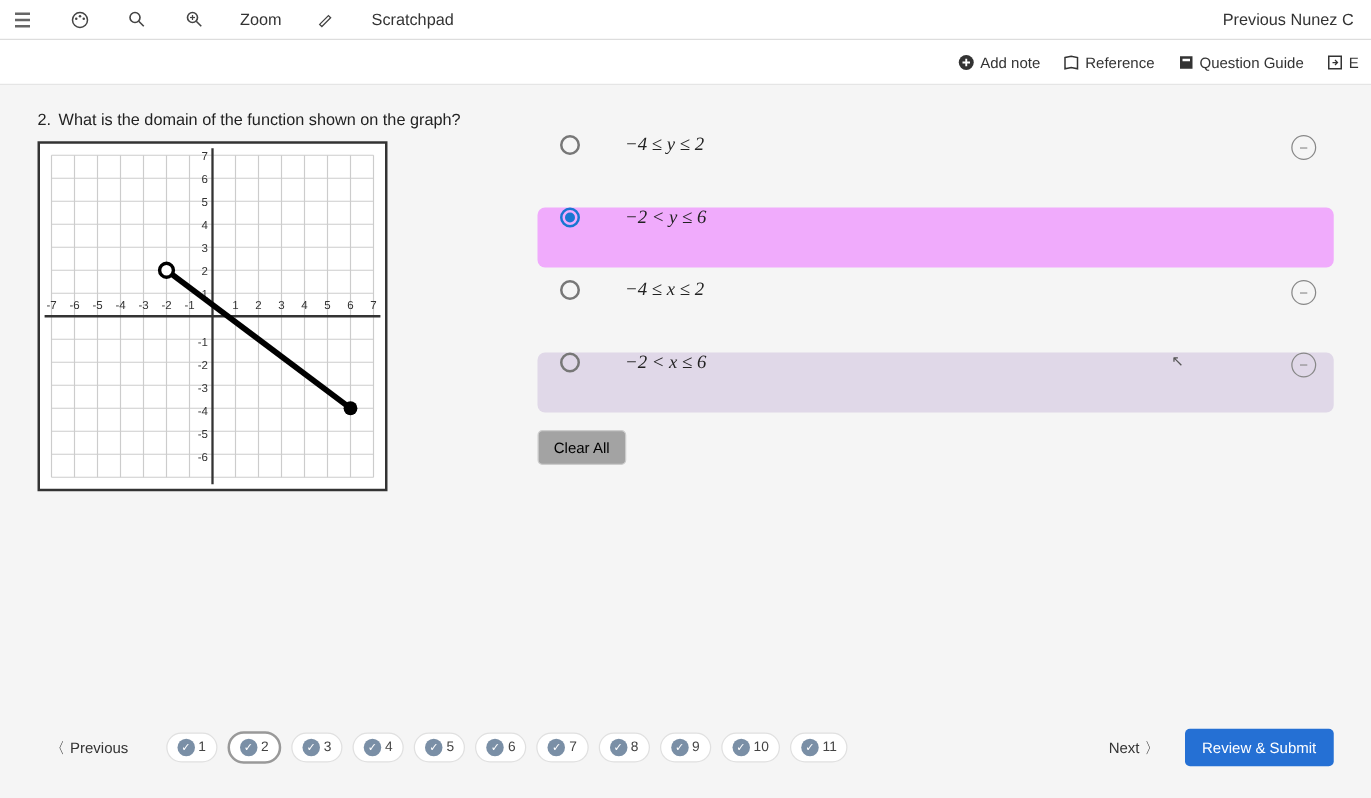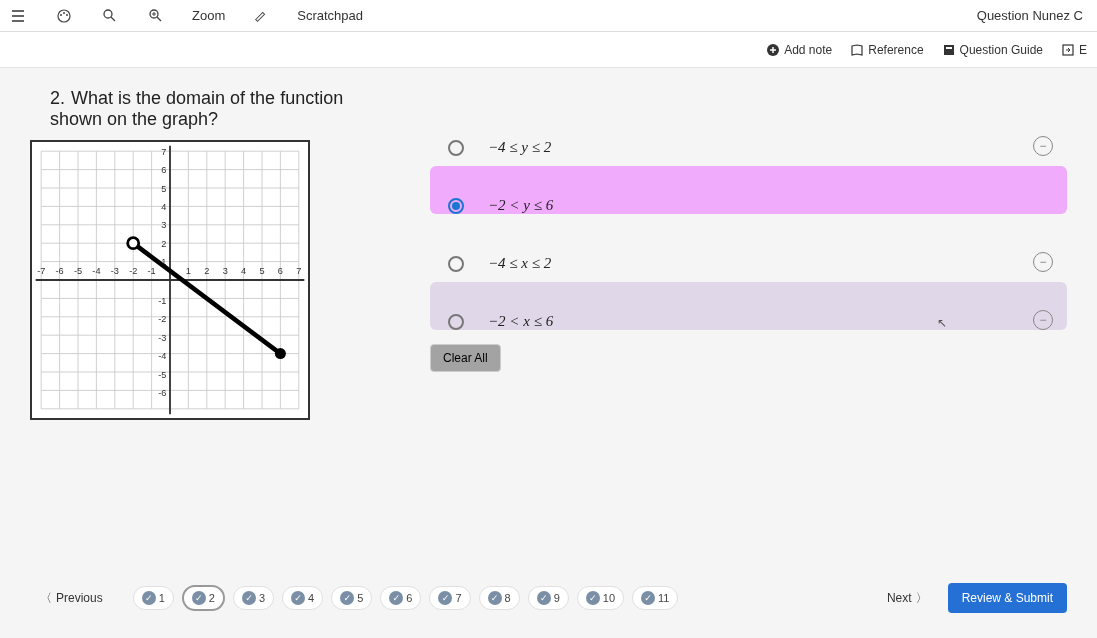--- a/index.html
+++ b/index.html
@@ -9,28 +9,28 @@
 .topbar .icon-btn { width: 20px; height: 20px; display: flex; align-items: center; justify-content: center; color: #555; cursor: pointer; }
 .topbar .label { font-size: 13px; color: #333; }
 .topbar .right { margin-left: auto; font-size: 13px; color: #333; padding-right: 6px; }
 
 .subbar { height: 36px; background: #fff; border-bottom: 1px solid #e5e5e5; display: flex; align-items: center; justify-content: flex-end; padding: 0 10px; gap: 18px; font-size: 12px; color: #333; }
 .subbar .item { display: flex; align-items: flex-start; gap: 4px; cursor: pointer; }
 .subbar .icon { width: 14px; height: 14px; display:inline-flex; align-items:center; justify-content:center; }
 
 .content { padding: 20px 30px 0 30px; display: flex; gap: 40px; }
 .question-col { flex: 0 0 360px; }
-.question-text { font-size: 18px; color: #222; margin-bottom: 10px; margin-left: 20px; }
+.question-text { font-size: 13px; color: #222; margin-bottom: 10px; }
 .qnum { margin-right: 6px; }
 
 .graph-box { width: 280px; height: 280px; border: 2px solid #333; background: #fff; position: relative; }
 .graph-box svg { width: 100%; height: 100%; }
 
 .answers-col { flex: 1; padding-top: 20px; }
-.answer { display: flex; align-items: flex-end; height: 48px; padding: 0 18px; margin-bottom: 10px; border-radius: 6px; font-size: 14px; cursor: pointer; position: relative; }
+.answer { display: flex; align-items: flex-start; height: 48px; padding: 0 18px; margin-bottom: 10px; border-radius: 6px; font-size: 14px; cursor: pointer; position: relative; gap: 12px; }
 .answer .radio { width: 16px; height: 16px; border: 2px solid #777; border-radius: 50%; margin-right: 24px; display: flex; align-items: center; justify-content: center; flex-shrink:0; }
 .answer.selected .radio { border-color: #1976d2; }
 .answer.selected .radio::after { content: ""; width: 8px; height: 8px; background: #1976d2; border-radius: 50%; }
 .answer.selected { background: #f0abfc; }
 .answer.eliminated { background: #e0d8e8; }
 .answer .math { font-family: 'Times New Roman', serif; font-style: italic; font-size: 15px; color: #222; }
 .answer .strike-btn { position: absolute; right: 14px; width: 20px; height: 20px; border: 1.5px solid #888; border-radius: 50%; display: flex; align-items: center; justify-content: center; font-size: 12px; color: #888; cursor: pointer; }
 .answer .cursor-icon { position:absolute; right:120px; font-size:12px; color:#555;}
 
 .clear-all { display: inline-block; padding: 6px 12px; border: 1px solid #ccc; border-radius: 4px; background: #a3a3a3; font-size: 12px; cursor: pointer; margin-top: 4px; }
@@ -77,21 +77,21 @@
         <line x1="6" y1="4" x2="6" y2="8" stroke="#444"></line>
       </svg>
   </span>
   <span class="label">Zoom</span>
   <span class="icon-btn">
     <svg viewBox="0 0 16 16" width="14" height="14">
         <path d="M2 12 L10 4 L12 6 L4 14 Z" fill="none" stroke="#444" stroke-width="1.2"></path>
       </svg>
   </span>
   <span class="label">Scratchpad</span>
-  <span class="right">Question Nunez C</span>
+  <span class="right">Previous Nunez C</span>
 </div>
 
 <div class="subbar">
   <div class="item">
     <span class="icon">
         <svg viewBox="0 0 14 14" width="14" height="14">
           <circle cx="7" cy="7" r="6" fill="#333"></circle>
           <line x1="4" y1="7" x2="10" y2="7" stroke="#fff" stroke-width="1.5"></line>
           <line x1="7" y1="4" x2="7" y2="10" stroke="#fff" stroke-width="1.5"></line>
         </svg>

